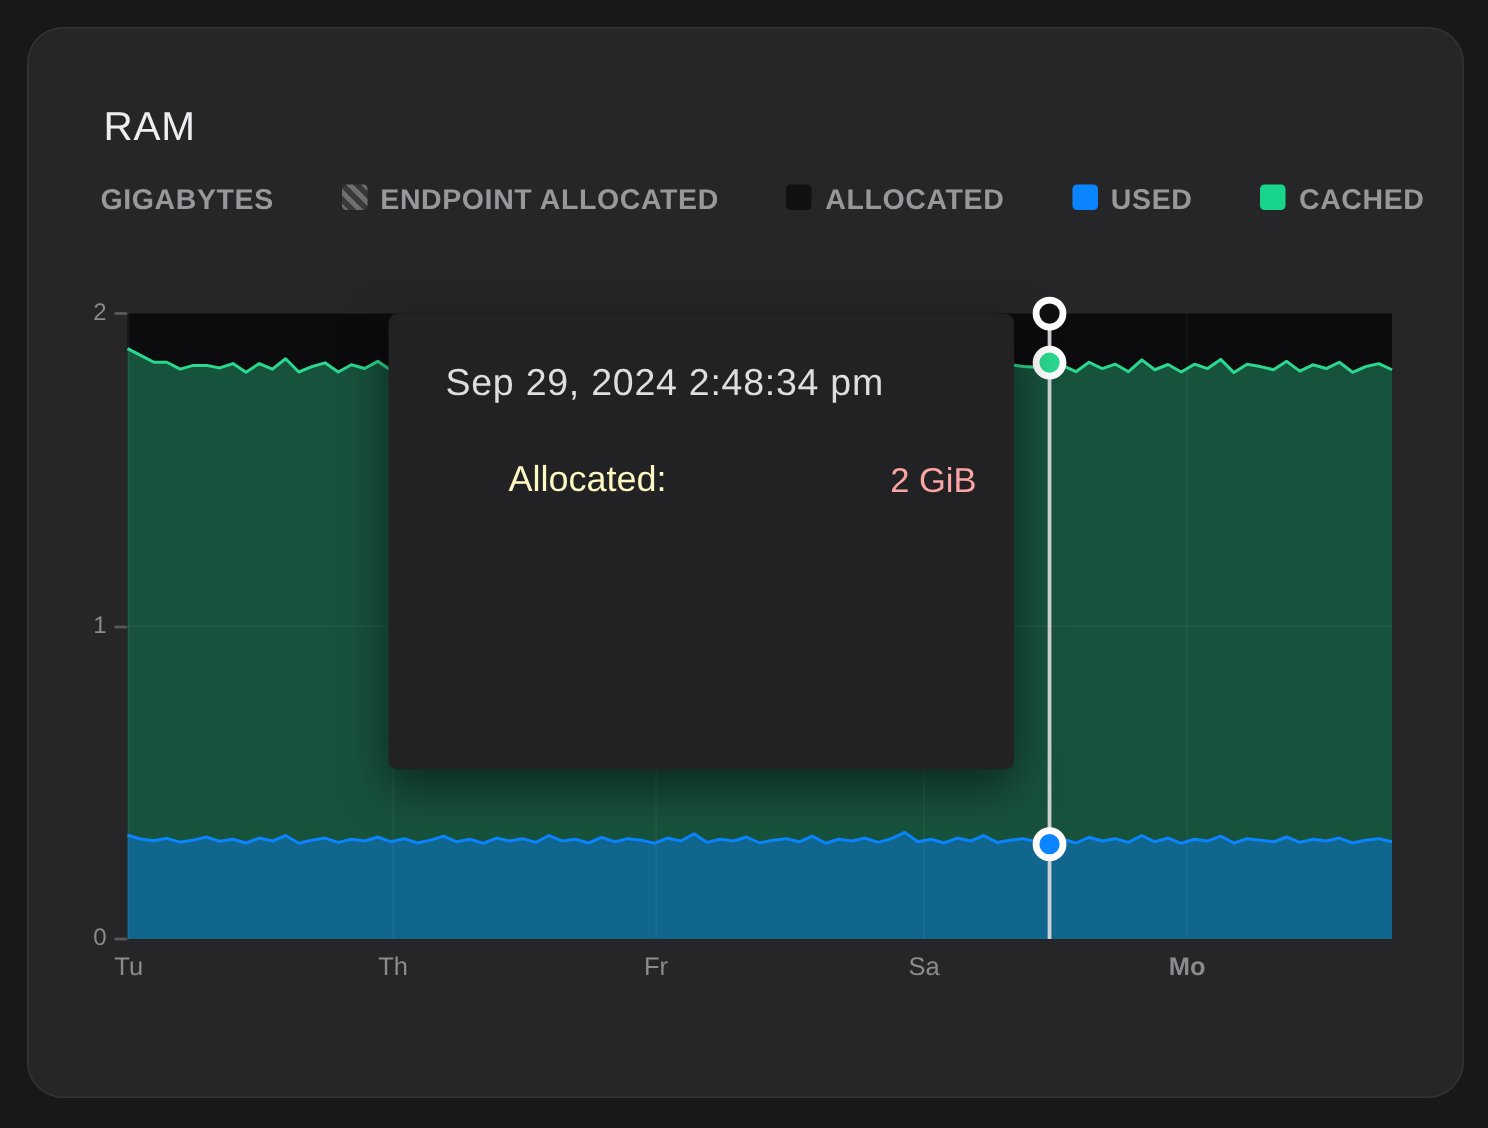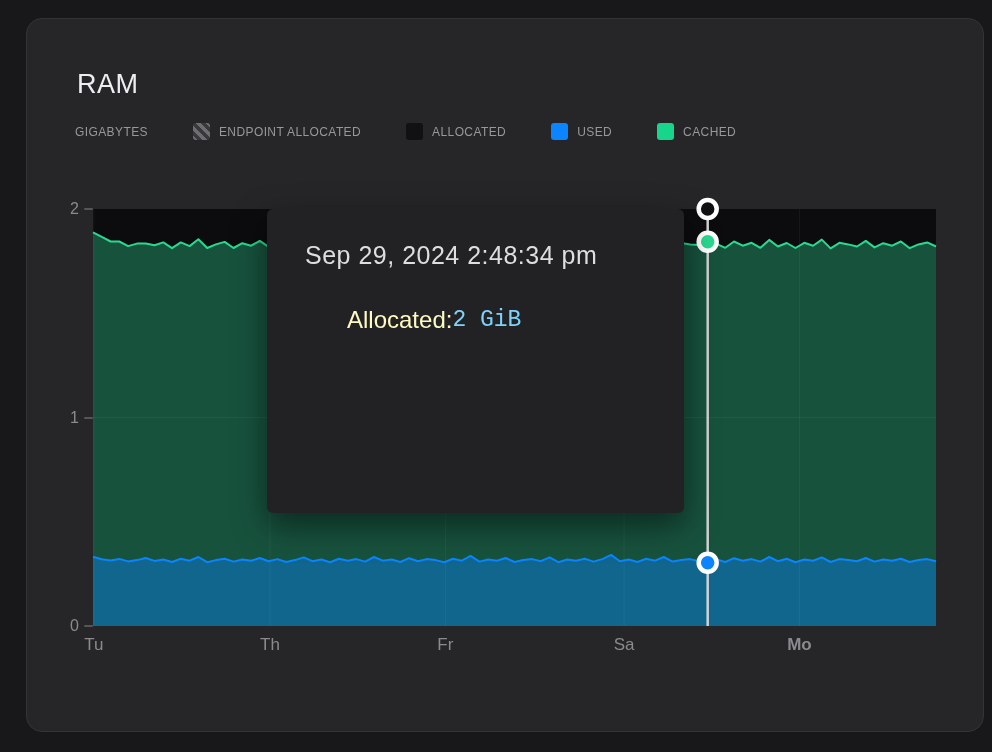--- a/index.html
+++ b/index.html
@@ -1,34 +1,34 @@
 <!DOCTYPE html>
 <html><head>
 <meta charset="utf-8">
 <style>
   html, body { margin:0; padding:0; width:992px; height:752px; overflow:hidden; }
   body { background:#18181a; font-family:"Liberation Sans", sans-serif; position:relative; }
 
   .panel {
-    position:absolute; left:26px; top:18px; width:958px; height:714px;
-    background:#262628; border:1px solid #343437; border-radius:16px;
+    position:absolute; left:18px; top:18px; width:958px; height:714px;
+    background:#262628; border:1px solid #343437; border-radius:24px;
     box-sizing:border-box;
   }
 
   .card-title {
     position:absolute; left:50px; top:50px;
     font-size:27px; font-weight:500; color:#eeeef2; letter-spacing:0.5px;
   }
 
   .legend {
     position:absolute; left:48px; top:104px;
     display:flex; align-items:center; gap:45px; white-space:nowrap;
   }
-  .legend-item { display:flex; align-items:center; gap:9px;
-    font-size:12px; font-weight:400; color:#97979c; letter-spacing:0.4px; }
+  .legend-item { display:flex; align-items:flex-start; gap:9px;
+    font-size:19px; font-weight:700; color:#97979c; letter-spacing:0.4px; }
   .swatch { width:17px; height:17px; border-radius:3px; flex:0 0 17px; }
   .swatch.stripes { background:repeating-linear-gradient(45deg,#6e6e72 0 3px,#39393c 3px 7px); }
 
   .plot { position:absolute; left:66px; top:190px; width:843px; height:417px; }
   .plot svg { position:absolute; left:0; top:0; overflow:visible; }
 
   .ylab {
     position:absolute; right:100%; transform:translateY(-50%);
     display:flex; align-items:center; gap:5px;
     color:#8a8a8f; font-size:16px;
@@ -44,22 +44,22 @@
     position:absolute; left:174px; top:0; width:417px; height:304px;
     background:#222224; border-radius:6px; box-sizing:border-box;
     padding:26px 25px 0 38px; z-index:5;
     box-shadow:0 12px 32px rgba(0,0,0,0.5);
   }
   .tt-title { font-size:25px; color:#dededf; letter-spacing:0.5px;
     margin:6px 0 22px 0; white-space:nowrap; }
   .tt-row { display:flex; align-items:center; height:56px; }
   .tt-swatch { width:26px; height:5px; border-radius:3px; margin-right:16px; flex:0 0 26px; }
   .tt-label { color:#fef9c3; font-size:24px; }
-  .tt-value { flex:1; font-family:Liberation Mono, monospace;
-    color:#7dd3fc; font-size:23px; white-space:pre; }
+  .tt-value { flex:1; text-align:right; font-family:Liberation Sans, sans-serif;
+    color:#fca5a5; font-size:23px; white-space:pre; }
 </style>
 </head>
 <body>
 
 <div class="panel">
   <div class="card-title">RAM</div>
   <div class="legend" id="legend">
       <div class="legend-item">
         <span class="legend-label">GIGABYTES</span>
       </div>

